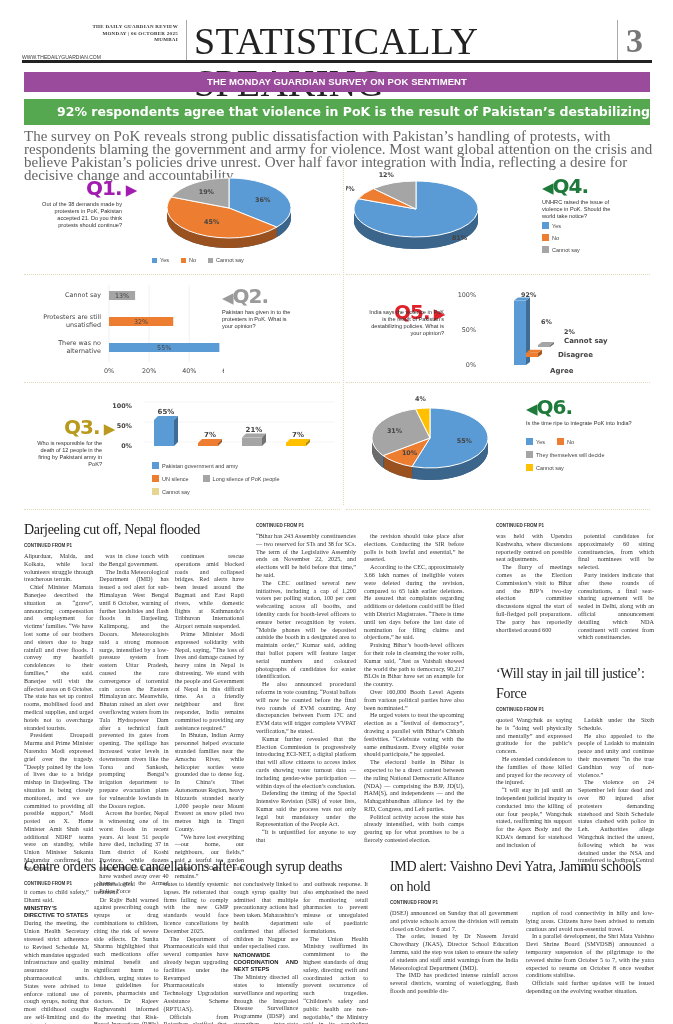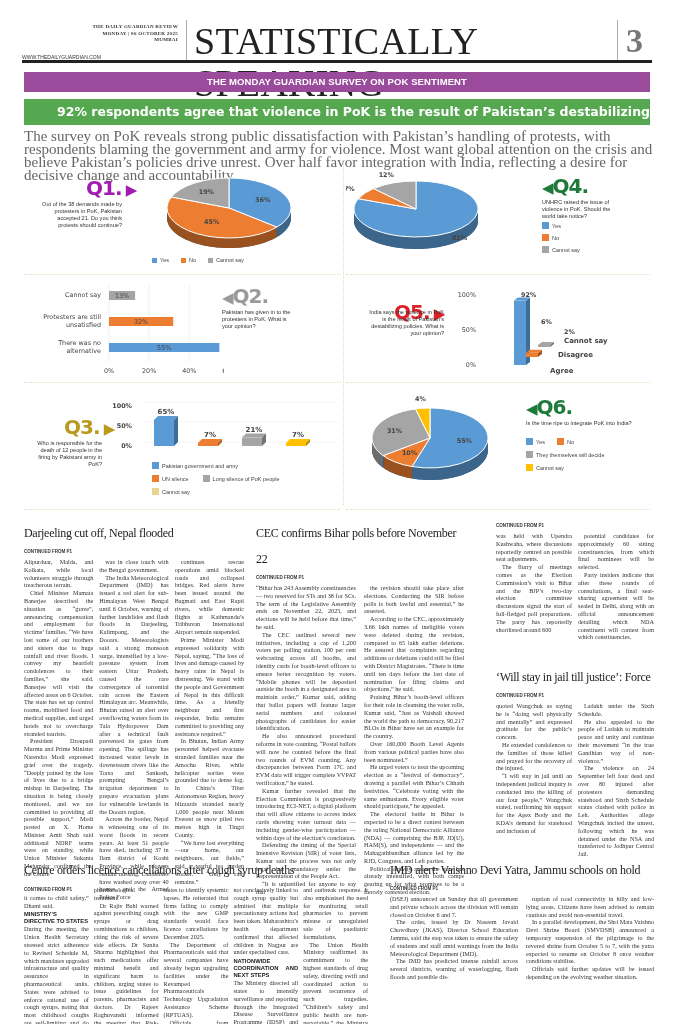--- a/index.html
+++ b/index.html
@@ -16,21 +16,21 @@
 .band2{position:absolute;left:24px;top:99px;width:626px;height:26px;background:#55a84f;color:#fff;font-family:"DejaVu Sans",sans-serif;font-weight:bold;font-size:12.5px;text-align:right;line-height:26px}
 .intro{position:absolute;left:24px;top:130px;width:630px;font-family:"Liberation Serif",serif;font-size:15px;line-height:13px;color:#666}
 .panel{position:absolute;border-bottom:1px dotted #e4dcb8}
 .qh{font-family:"DejaVu Sans",sans-serif;font-weight:bold;font-size:20px;line-height:22px;letter-spacing:-1px}
 .qt{font-family:"Liberation Sans",sans-serif;font-size:5.6px;line-height:7px;color:#333}
 .lab{font-family:"DejaVu Sans",sans-serif;font-size:6.4px;fill:#444;font-weight:bold}
 .leg{font-family:"Liberation Sans",sans-serif;font-size:5.5px;color:#444;display:flex;align-items:center;gap:3px}
 .sw{display:inline-block;width:7px;height:7px}
 .vsep{position:absolute;left:343px;top:160px;width:1px;height:345px;border-left:1px dotted #e4dcb8}
 .article{position:absolute}
-.hl{font-family:"Liberation Serif",serif;font-size:12px;line-height:26px;color:#222;letter-spacing:-.3px}
+.hl{font-family:"Liberation Serif",serif;font-size:14px;line-height:20px;color:#222;letter-spacing:-.3px}
 .cont{font-family:"Liberation Sans",sans-serif;font-weight:bold;font-size:4.5px;color:#333;margin:3px 0 4px;text-transform:uppercase}
 .cols{display:flex;gap:8px}
 .col{flex:1;font-family:"Liberation Serif",serif;font-size:6.2px;line-height:7.8px;color:#333;text-align:justify}
 .col p{text-indent:6px}
 .col p.first{text-indent:0}
 .sub{font-family:"Liberation Sans",sans-serif;font-weight:bold;font-size:5.8px;line-height:7px;text-transform:uppercase;color:#222;margin-top:2px}
 </style>
 </head>
 <body>
 
@@ -269,21 +269,20 @@
       <div class="col">
         <p>continues rescue operations amid blocked roads and collapsed bridges. Red alerts have been issued around the Bagmati and East Rapti rivers, while domestic flights at Kathmandu’s Tribhuvan International Airport remain suspended.</p>
         <p>Prime Minister Modi expressed solidarity with Nepal, saying, “The loss of lives and damage caused by heavy rains in Nepal is distressing. We stand with the people and Government of Nepal in this difficult time. As a friendly neighbour and first responder, India remains committed to providing any assistance required.”</p>
         <p>In Bhutan, Indian Army personnel helped evacuate stranded families near the Amochu River, while helicopter sorties were grounded due to dense fog. In China’s Tibet Autonomous Region, heavy blizzards stranded nearly 1,000 people near Mount Everest as snow piled two metres high in Tingri County.</p>
         <p>“We have lost everything—our home, our neighbours, our fields,” said a tearful tea garden worker. “Only rain remains.”</p>
       </div>
     </div>
 </div>
 
 <div class="article" style="left:256px;top:520px;width:208px">
-  <div class="hl">CEC confirms Bihar polls before November 22</div>
   <div class="cont">CONTINUED FROM P1</div>
   <div class="cols" id="cec-cols">
       <div class="col">
         <p class="first">“Bihar has 243 Assembly constituencies — two reserved for STs and 38 for SCs. The term of the Legislative Assembly ends on November 22, 2025, and elections will be held before that time,” he said.</p>
         <p>The CEC outlined several new initiatives, including a cap of 1,200 voters per polling station, 100 per cent webcasting across all booths, and identity cards for booth-level officers to ensure better recognition by voters. “Mobile phones will be deposited outside the booth in a designated area to maintain order,” Kumar said, adding that ballot papers will feature larger serial numbers and coloured photographs of candidates for easier identification.</p>
         <p>He also announced procedural reforms in vote counting. “Postal ballots will now be counted before the final two rounds of EVM counting. Any discrepancies between Form 17C and EVM data will trigger complete VVPAT verification,” he stated.</p>
         <p>Kumar further revealed that the Election Commission is progressively introducing ECI-NET, a digital platform that will allow citizens to access index cards showing voter turnout data — including gender-wise participation — within days of the election’s conclusion.</p>
         <p>Defending the timing of the Special Intensive Revision (SIR) of voter lists, Kumar said the process was not only legal but mandatory under the Representation of the People Act.</p>
         <p>“It is unjustified for anyone to say that</p>
       </div>

